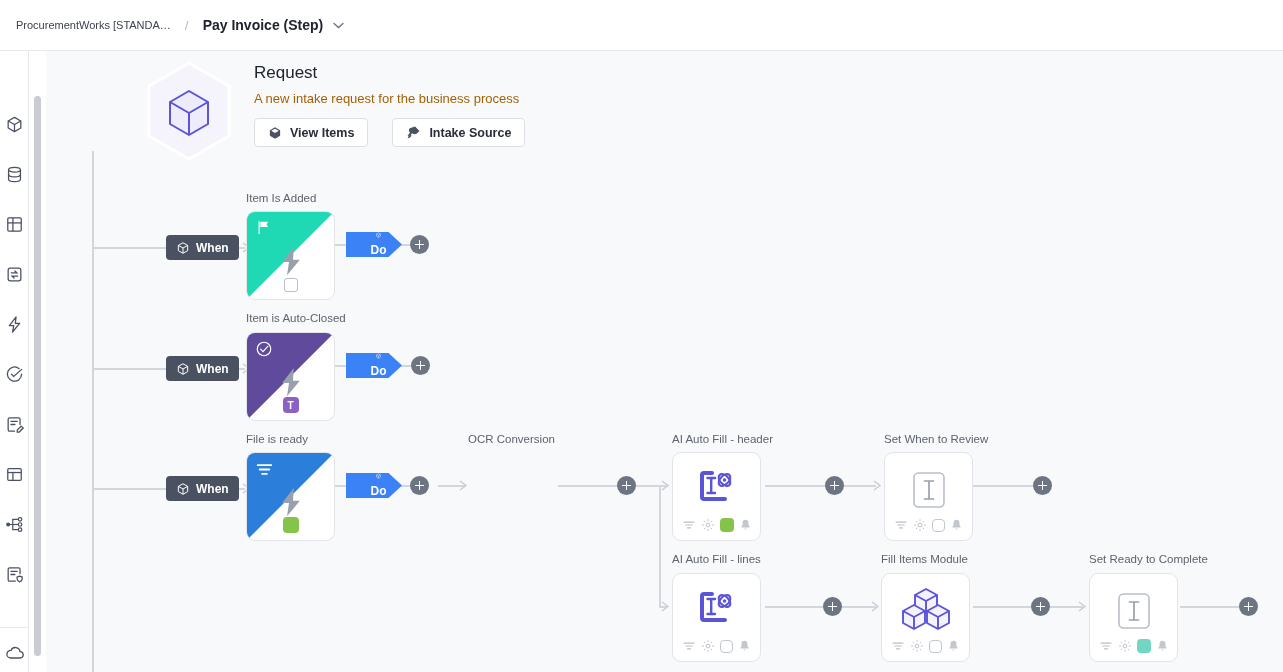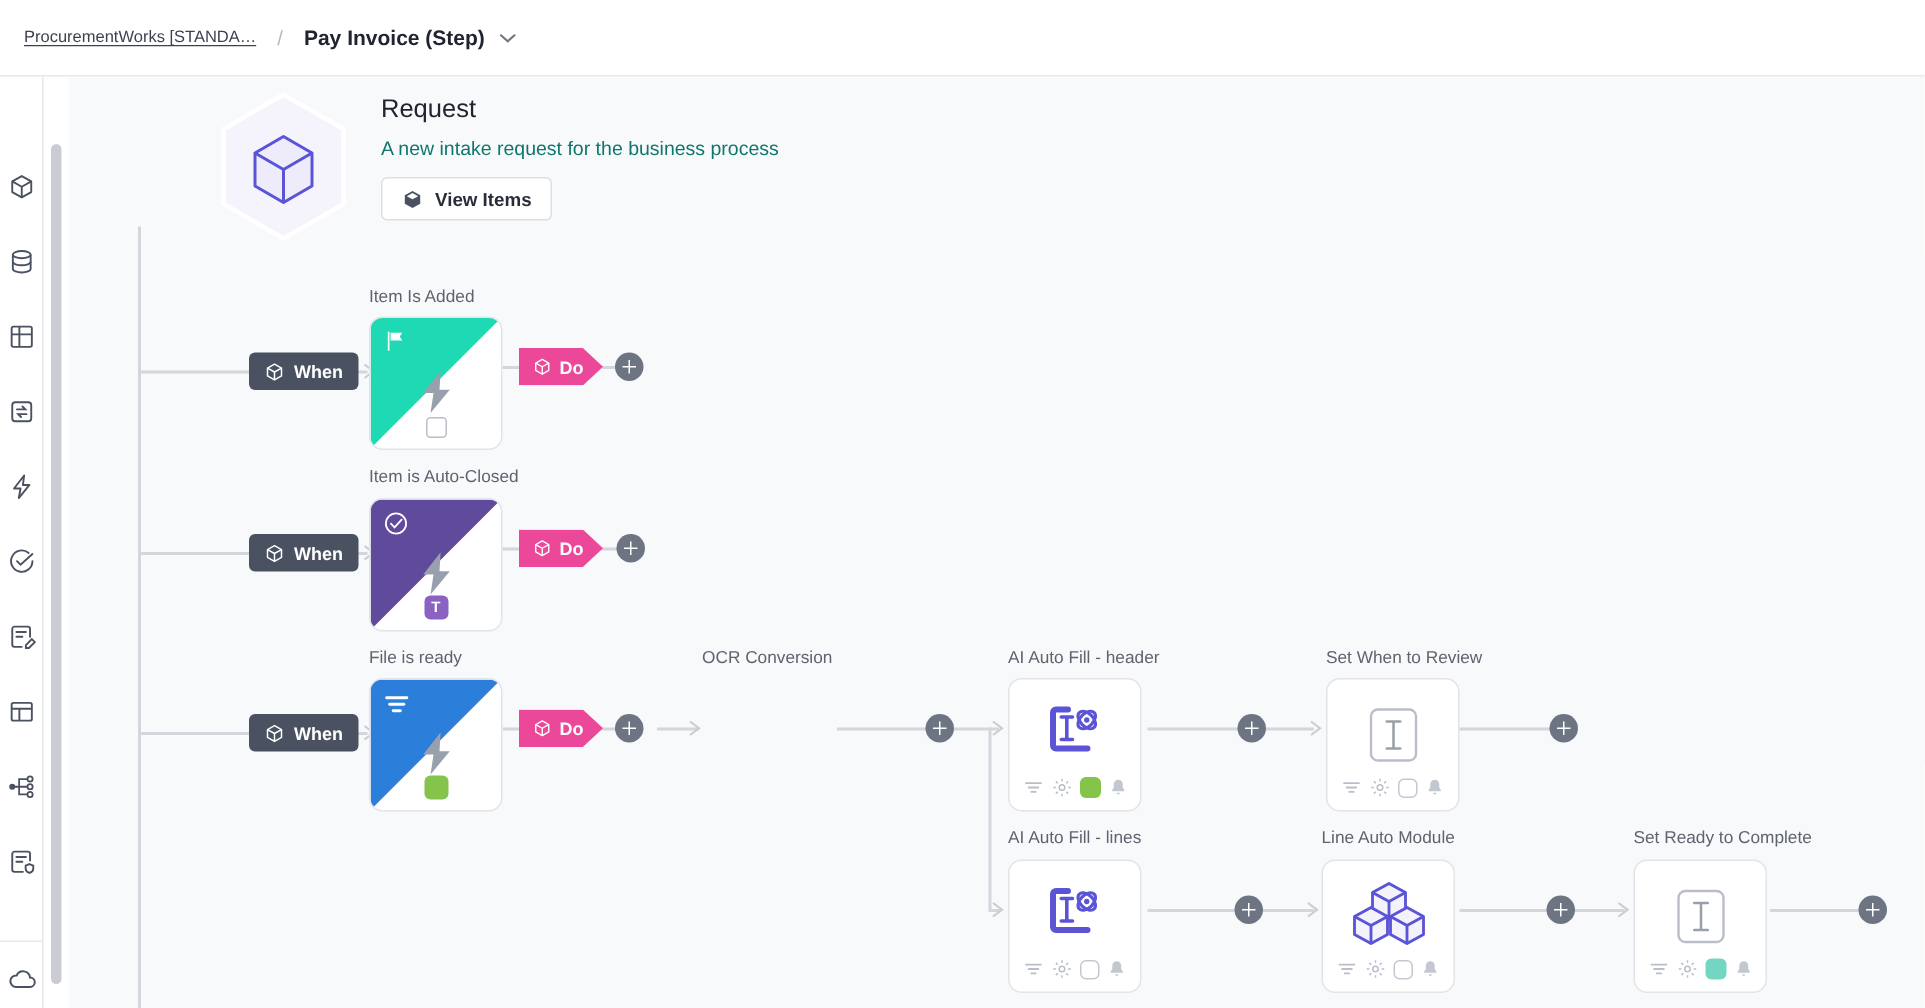--- a/index.html
+++ b/index.html
@@ -83,21 +83,21 @@
   .hex {
     position: absolute; left: 0; top: 0; width: 94px; height: 102px;
   }
   .hex-stem {
     position: absolute; left: 46px; top: 100px; width: 1.5px; height: 560px;
     background: #d3d6dc;
   }
 
   
   .req-title { position: absolute; left: 208px; top: 12px; font-size: 17px; color: #20242e; }
-  .req-sub   { position: absolute; left: 208px; top: 40px; font-size: 13px; color: #0f766e; }
+  .req-sub   { position: absolute; left: 208px; top: 40px; font-size: 13px; color: #a16207; }
   .btn-row   { position: absolute; left: 208px; top: 67px; display: flex; gap: 24px; }
   .wbtn {
     height: 29px; background: #ffffff; border: 1px solid #dcdfe5;
     border-radius: 4px; display: flex; align-items: center; gap: 8px;
     padding: 0 13px; font-size: 12.5px; color: #282d38; font-weight: bold;
     cursor: pointer;
   }
 
   
   .ln { position: absolute; background: #d3d6dc; }
@@ -111,24 +111,25 @@
 
   
   .when-badge {
     position: absolute; height: 25px; background: #4a5160;
     border-radius: 4px; display: flex; align-items: center; gap: 6px;
     padding: 0 10px; cursor: pointer;
   }
   .when-badge span { color: #fff; font-size: 12px; font-weight: bold; }
 
   .do-badge {
-    position: absolute; height: 25px; width: 56px; background: #ec4899;
+    position: absolute; height: 25px; width: 56px; background: #3b82f6;
     display: flex; align-items: center; gap: 5px; padding-left: 9px;
     cursor: pointer;
     clip-path: polygon(0 0, 76% 0, 100% 50%, 76% 100%, 0 100%);
+    flex-direction: column;
   }
   .do-badge span { color: #fff; font-size: 12px; font-weight: bold; }
 
   .plus-btn {
     position: absolute; width: 19px; height: 19px; border-radius: 50%;
     background: #6d7482; display: flex; align-items: center; justify-content: center;
     cursor: pointer; z-index: 6;
   }
   .plus-btn::before, .plus-btn::after {
     content: ""; position: absolute; background: #fff;
@@ -310,20 +311,26 @@
 
   <div class="req-title">Request</div>
   <div class="req-sub">A new intake request for the business process</div>
   <div class="btn-row">
     <div class="wbtn">
       <svg width="14" height="14" viewBox="0 0 24 24" fill="#4a5160">
           <path d="M12 2.3 L20.8 7.2 V16.8 L12 21.7 L3.2 16.8 V7.2 Z M12 4.6 L5.5 8.2 L12 11.8 L18.5 8.2 Z"></path>
         </svg>
       <span>View Items</span>
     </div>
+    <div class="wbtn">
+      <svg width="15" height="15" viewBox="0 0 24 24" fill="#4a5160">
+        <path d="M14.5 2.5 L21.5 9.5 L17.5 13.5 C15.5 15.5 12 15 10 13 L7.5 15.5 L9 17 L7.5 18.5 L5 16 L2.5 21.5 L8 19 L5.5 16.5 L4 18 L2.5 16.5 L4 15 L6.5 12.5 C4.5 10.5 4 7 6 5 Z"></path>
+      </svg>
+      <span>Intake Source</span>
+    </div>
   </div>
 
   <div class="ln ln-h" style="left:46px; top:196px; width:74px;"></div>
   <div class="ln ln-h" style="left:46px; top:317px; width:74px;"></div>
   <div class="ln ln-h" style="left:46px; top:437px; width:74px;"></div>
 
   <div class="ln ln-h" style="left:177px; top:196px; width:22px;"></div>
   <div class="ln ln-h" style="left:177px; top:317px; width:22px;"></div>
   <div class="ln ln-h" style="left:177px; top:437px; width:22px;"></div>
   <svg class="arrow" style="left:196px; top:191px;" viewBox="0 0 9 11">
@@ -575,21 +582,21 @@
         </svg>
       <div class="f-sq-empty"></div>
       <svg width="13" height="14" viewBox="0 0 24 24" fill="#c3c7d0">
           <path d="M12 2.5 a5.5 5.5 0 0 0 -5.5 5.5 v4 L4.5 15 v1.5 h15 V15 l-2 -3 V8 A5.5 5.5 0 0 0 12 2.5 Z M10 18.5 a2 2 0 0 0 4 0 Z"></path>
         </svg>
     </div>
   </div>
 
   <div class="plus-btn" style="left:777px; top:546px;"></div>
 
-  <div class="ncard-label" style="left:835px; top:502px;">Line Auto Module</div>
+  <div class="ncard-label" style="left:835px; top:502px;">Fill Items Module</div>
   <div class="ncard" style="left:835px; top:522px;">
     <div class="ncard-icon" style="top:12px;">
       <svg width="50" height="46" viewBox="0 0 50 46" fill="none" stroke="#5b54d6" stroke-width="1.9" stroke-linejoin="round">
         <path d="M25 3 L36 9 V21 L25 27 L14 21 V9 Z" fill="#f3f2fd"></path>
           <path d="M14 9 L25 15 L36 9"></path>
           <path d="M25 15 V27"></path>
         <path d="M13 19 L24 25 V37 L13 43 L2 37 V25 Z" fill="#f3f2fd"></path>
           <path d="M2 25 L13 31 L24 25"></path>
           <path d="M13 31 V43"></path>
         <path d="M37 19 L48 25 V37 L37 43 L26 37 V25 Z" fill="#f3f2fd"></path>

